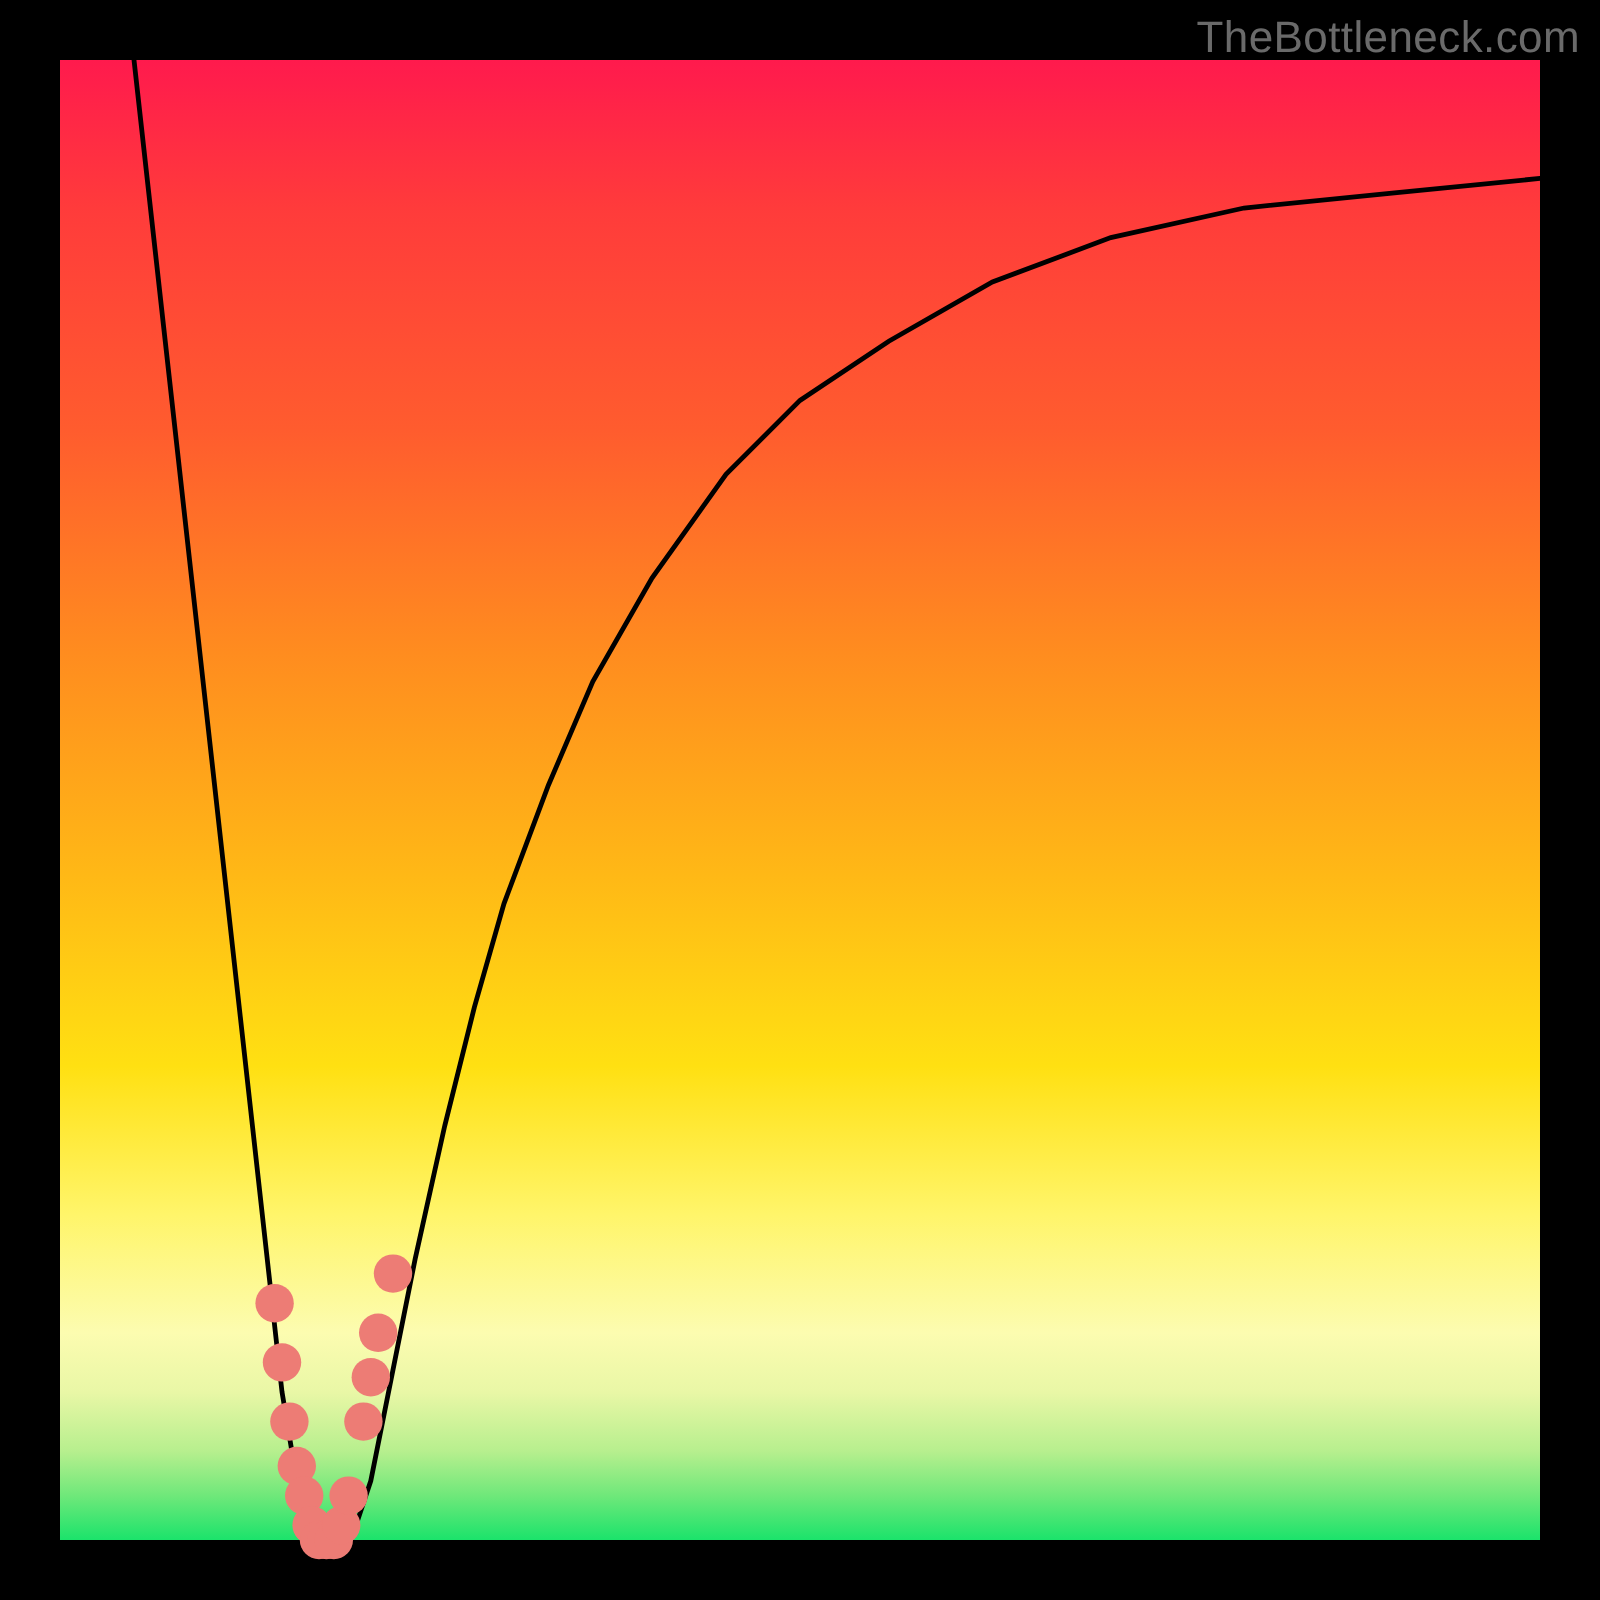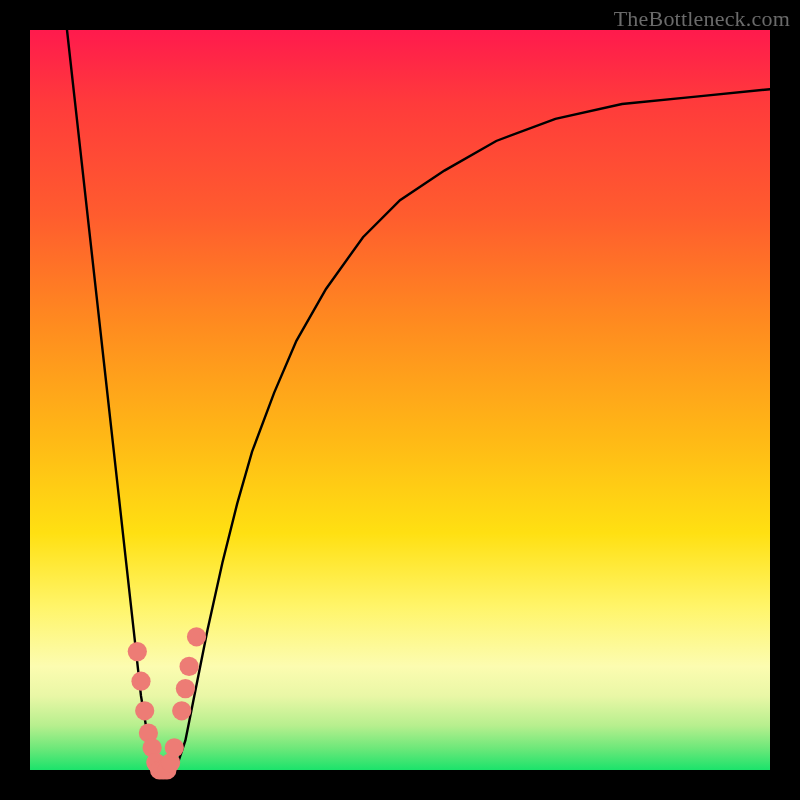--- a/index.html
+++ b/index.html
@@ -8,21 +8,20 @@
     width: 800px;
     height: 800px;
     overflow: hidden;
     background: #000;
     font-family: Arial, Helvetica, sans-serif;
   }
   .frame {
     position: absolute;
     inset: 0;
     background: #000;
-    font-family: Liberation Serif, serif;
   }
   .plot-area {
     position: absolute;
     left: 30px;
     top: 30px;
     width: 740px;
     height: 740px;
     
     background: linear-gradient(
       to bottom,

